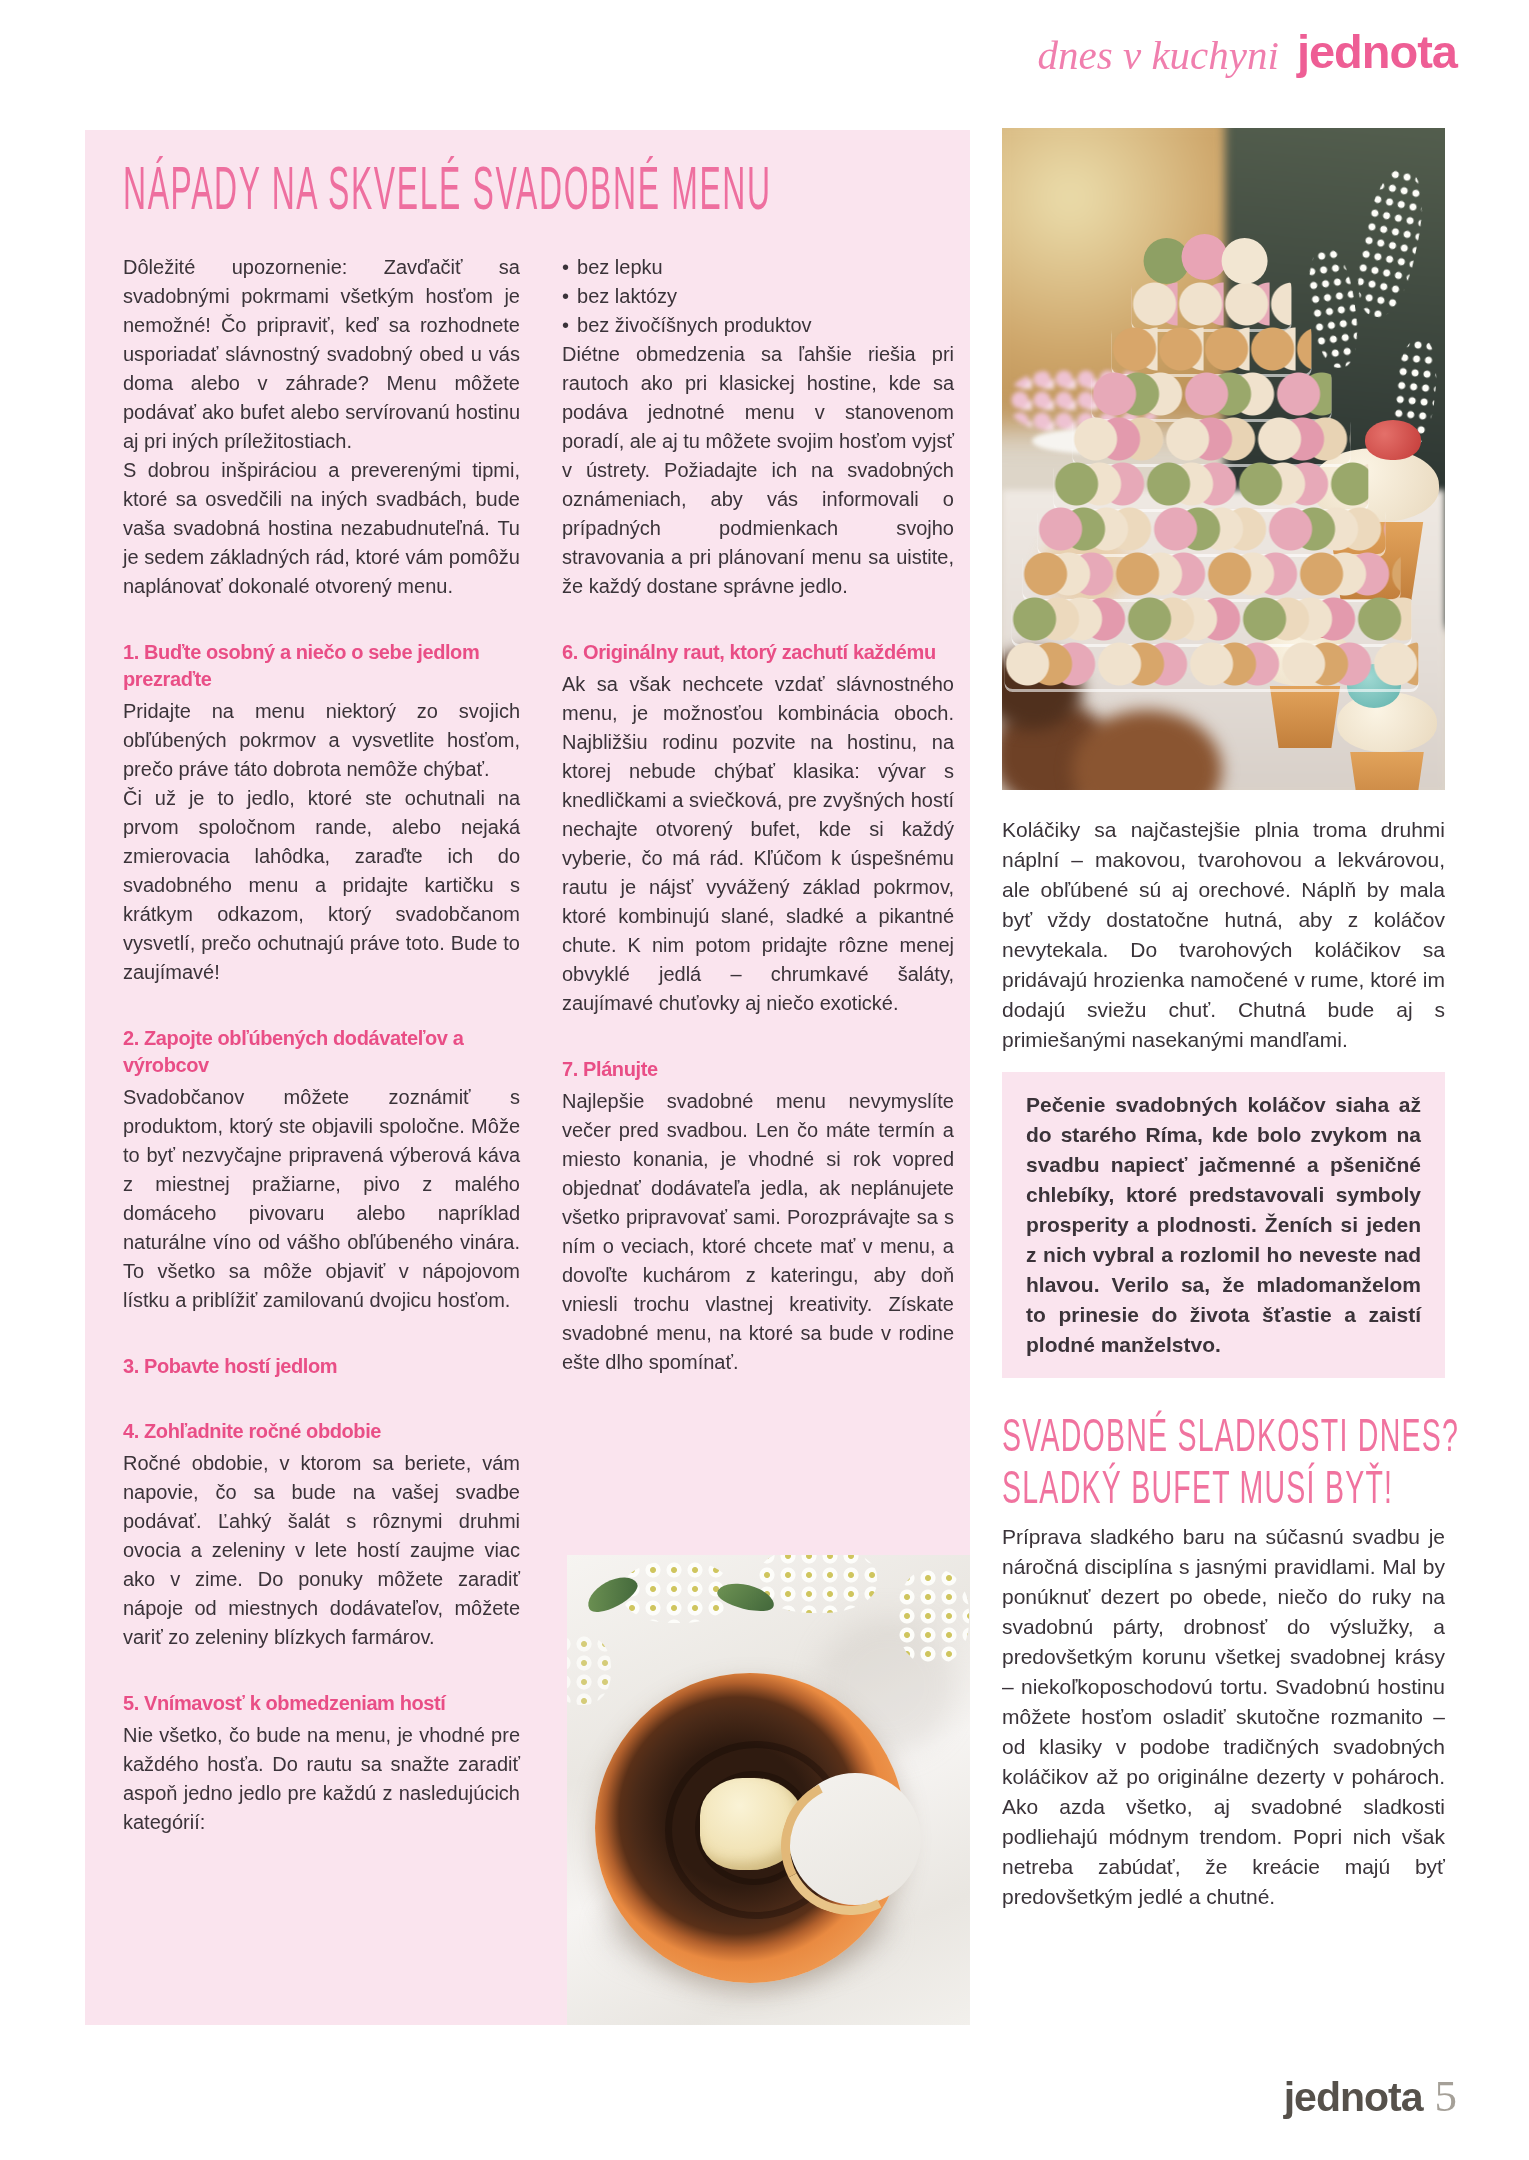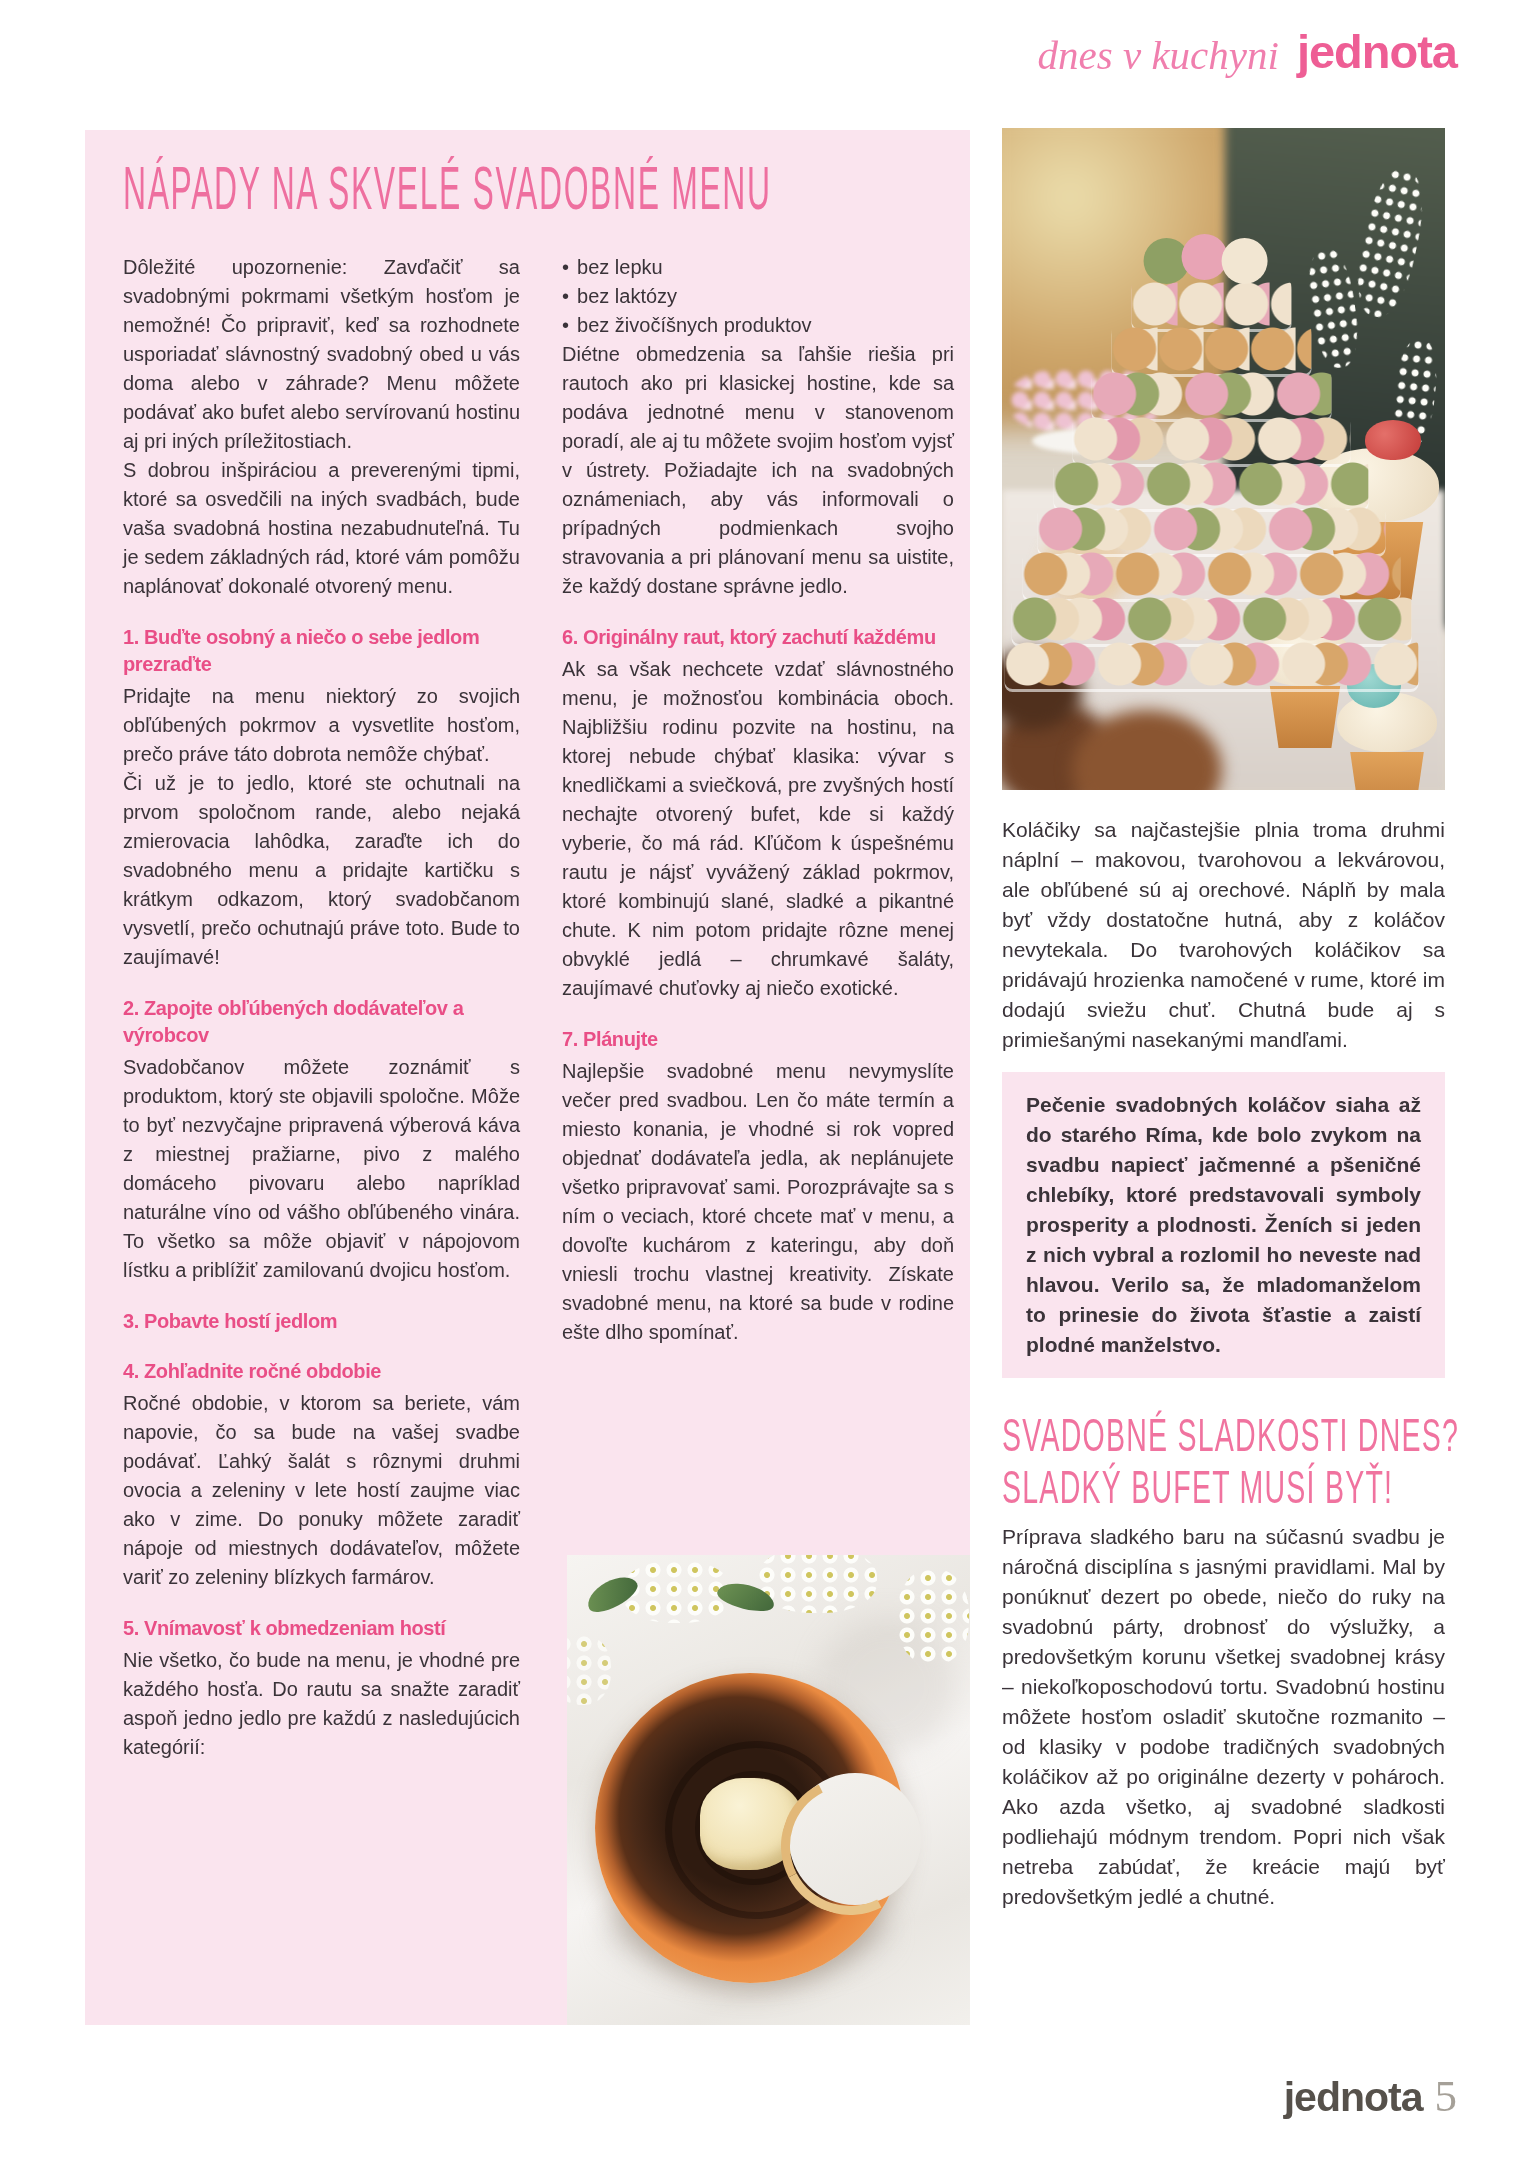--- a/index.html
+++ b/index.html
@@ -14,21 +14,21 @@
 
   
   .panel{position:absolute;left:85px;top:130px;width:885px;height:1895px;background:#fae4ee;}
   .article-title{margin:22px 0 0 38px;font-size:58px;font-weight:400;color:#ee6f9f;
                  letter-spacing:3px;white-space:nowrap;display:inline-block;
                  transform:scale(.55,1.05);transform-origin:left top;}
   .cols{display:flex;gap:42px;padding:34px 15px 0 38px;}
   .col1{width:397px;}
   .col2{width:392px;}
   .body-p{font-size:20px;line-height:29px;text-align:justify;margin:0;}
-  .sec{margin-top:23px;}
+  .sec{margin-top:38px;}
   .sec-h{font-size:20px;font-weight:bold;color:#e94e86;line-height:27px;
          letter-spacing:-.4px;margin:0 0 4px 0;}
   .blist{margin:0;padding:0;list-style:none;font-size:20px;line-height:29px;}
   .blist li{display:flex;gap:8px;}
 
   
   .rightcol{position:absolute;left:1002px;top:128px;width:443px;}
   .right-p{font-size:21px;line-height:30px;text-align:justify;margin:0;}
   .rtext{margin-top:25px;}
   .callout{background:#fae4ee;margin-top:17px;padding:18px 24px;

